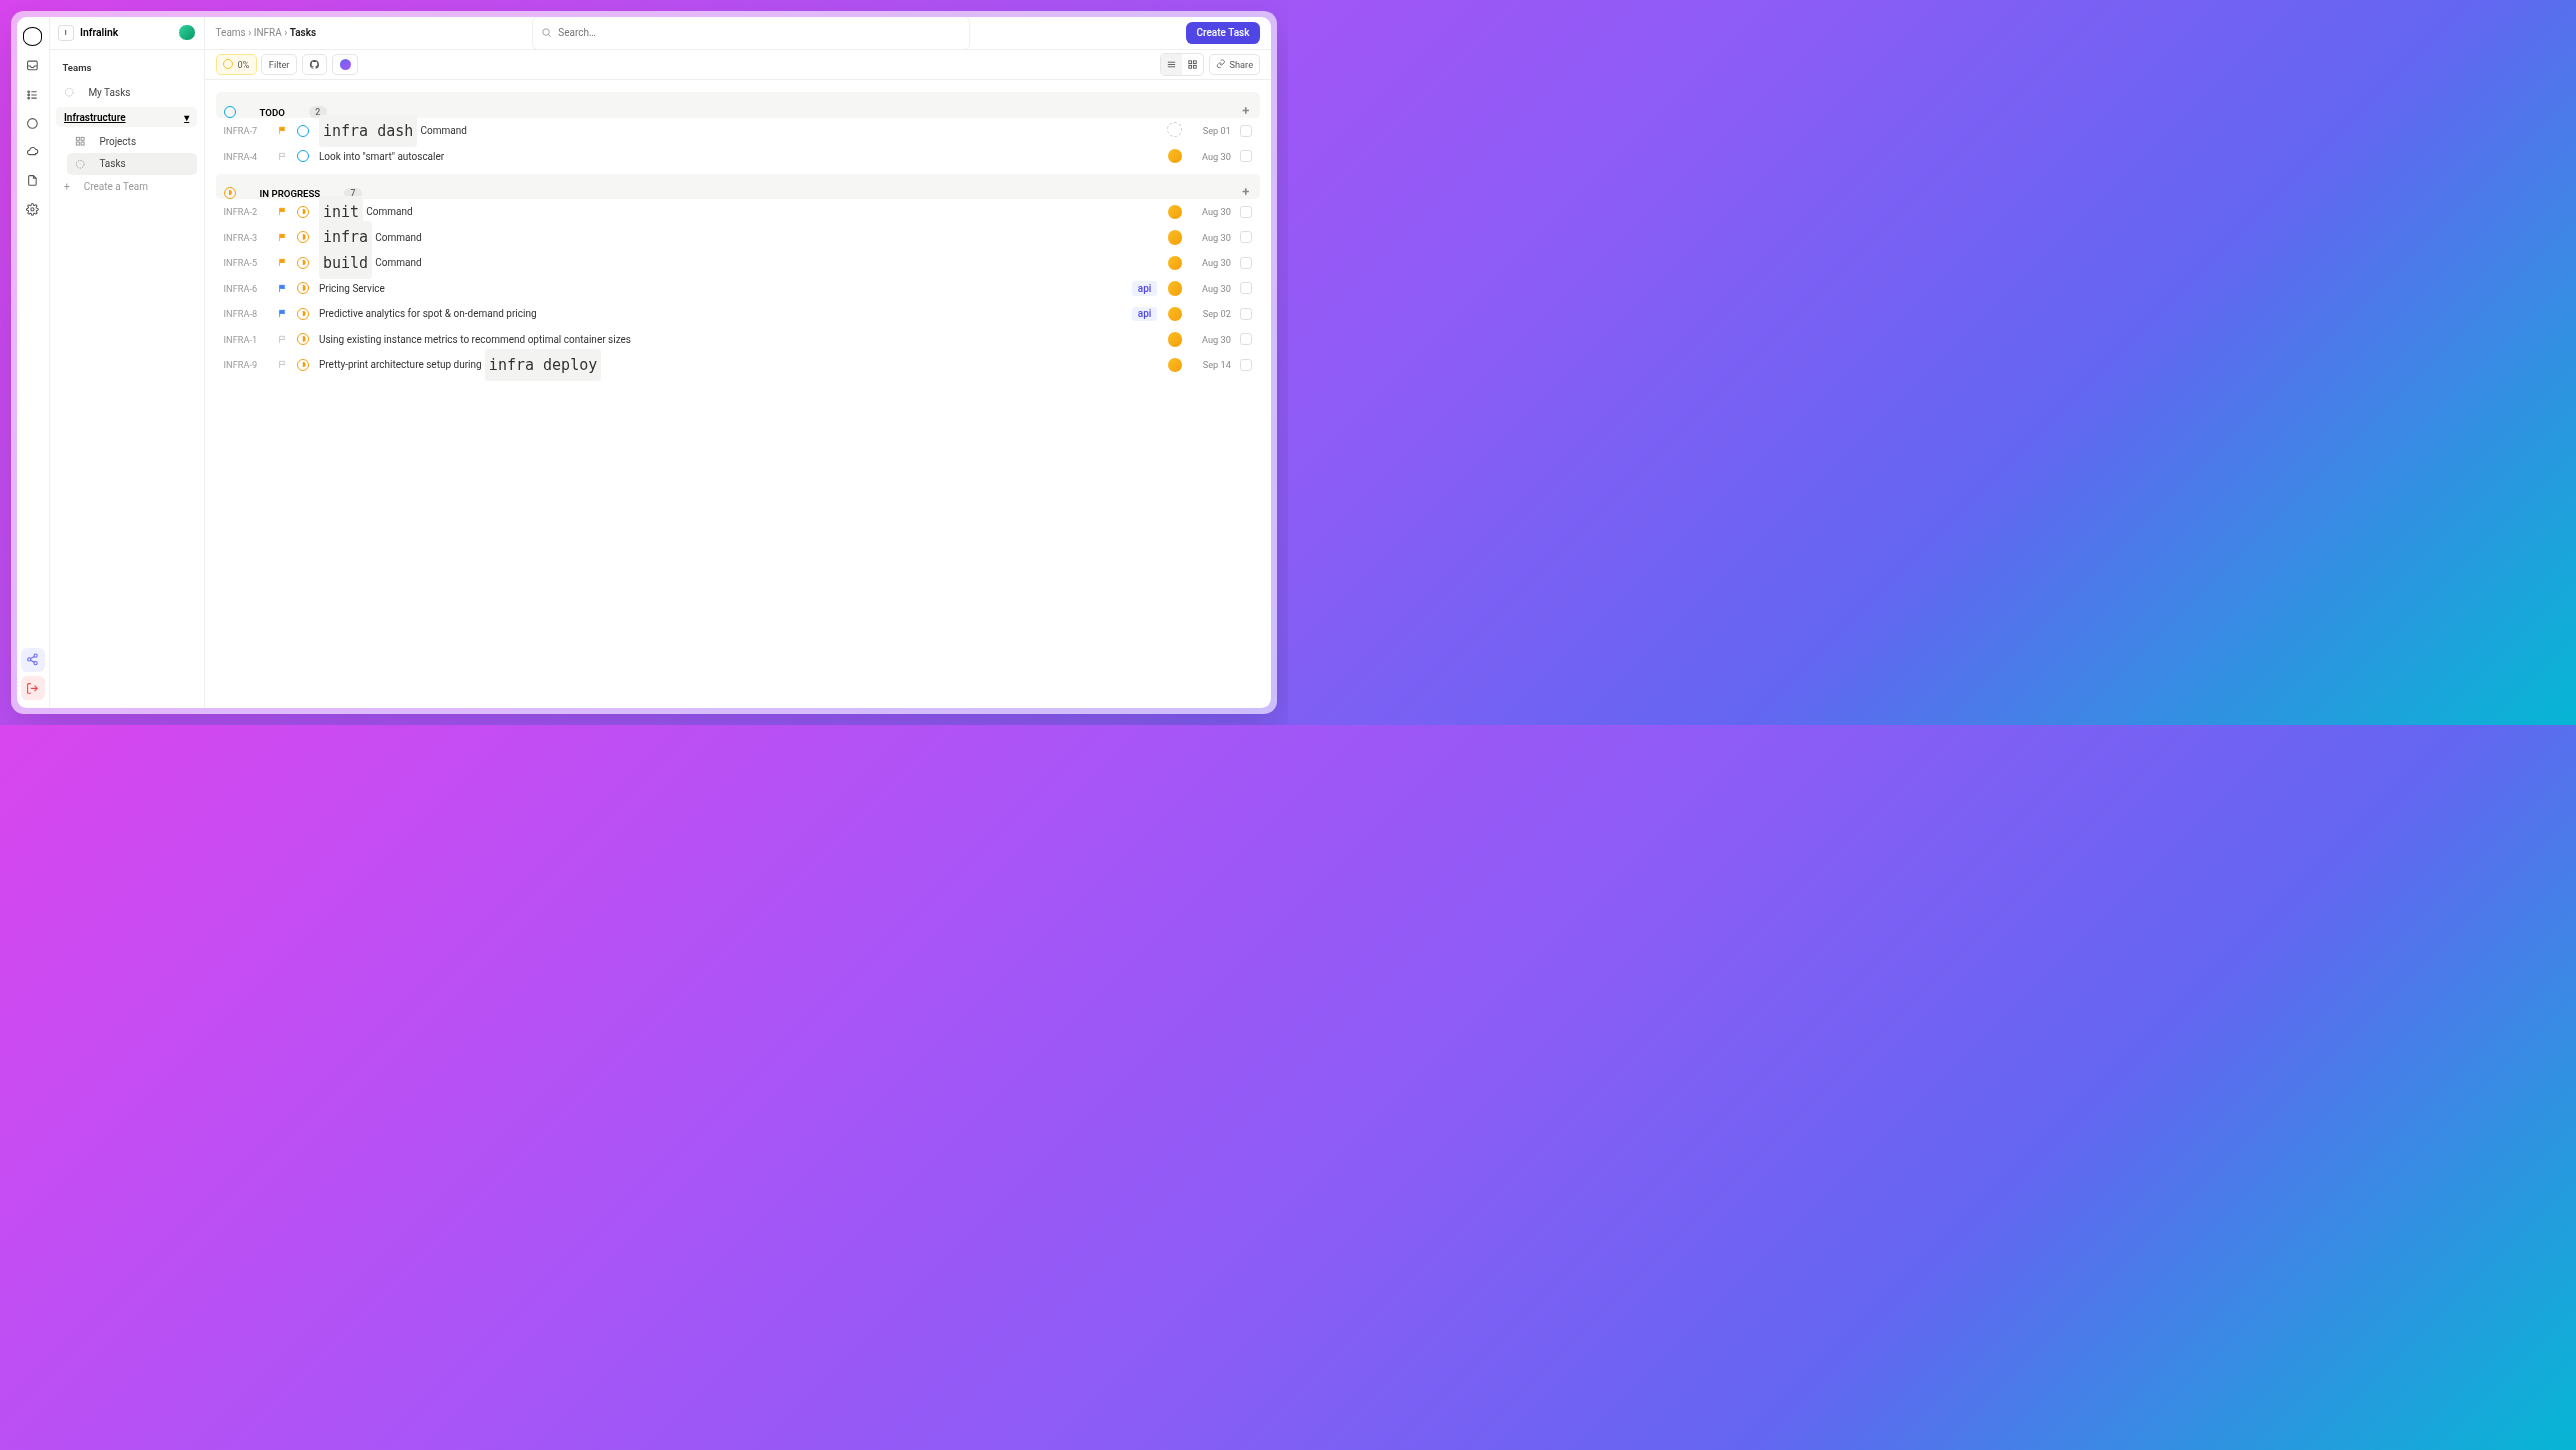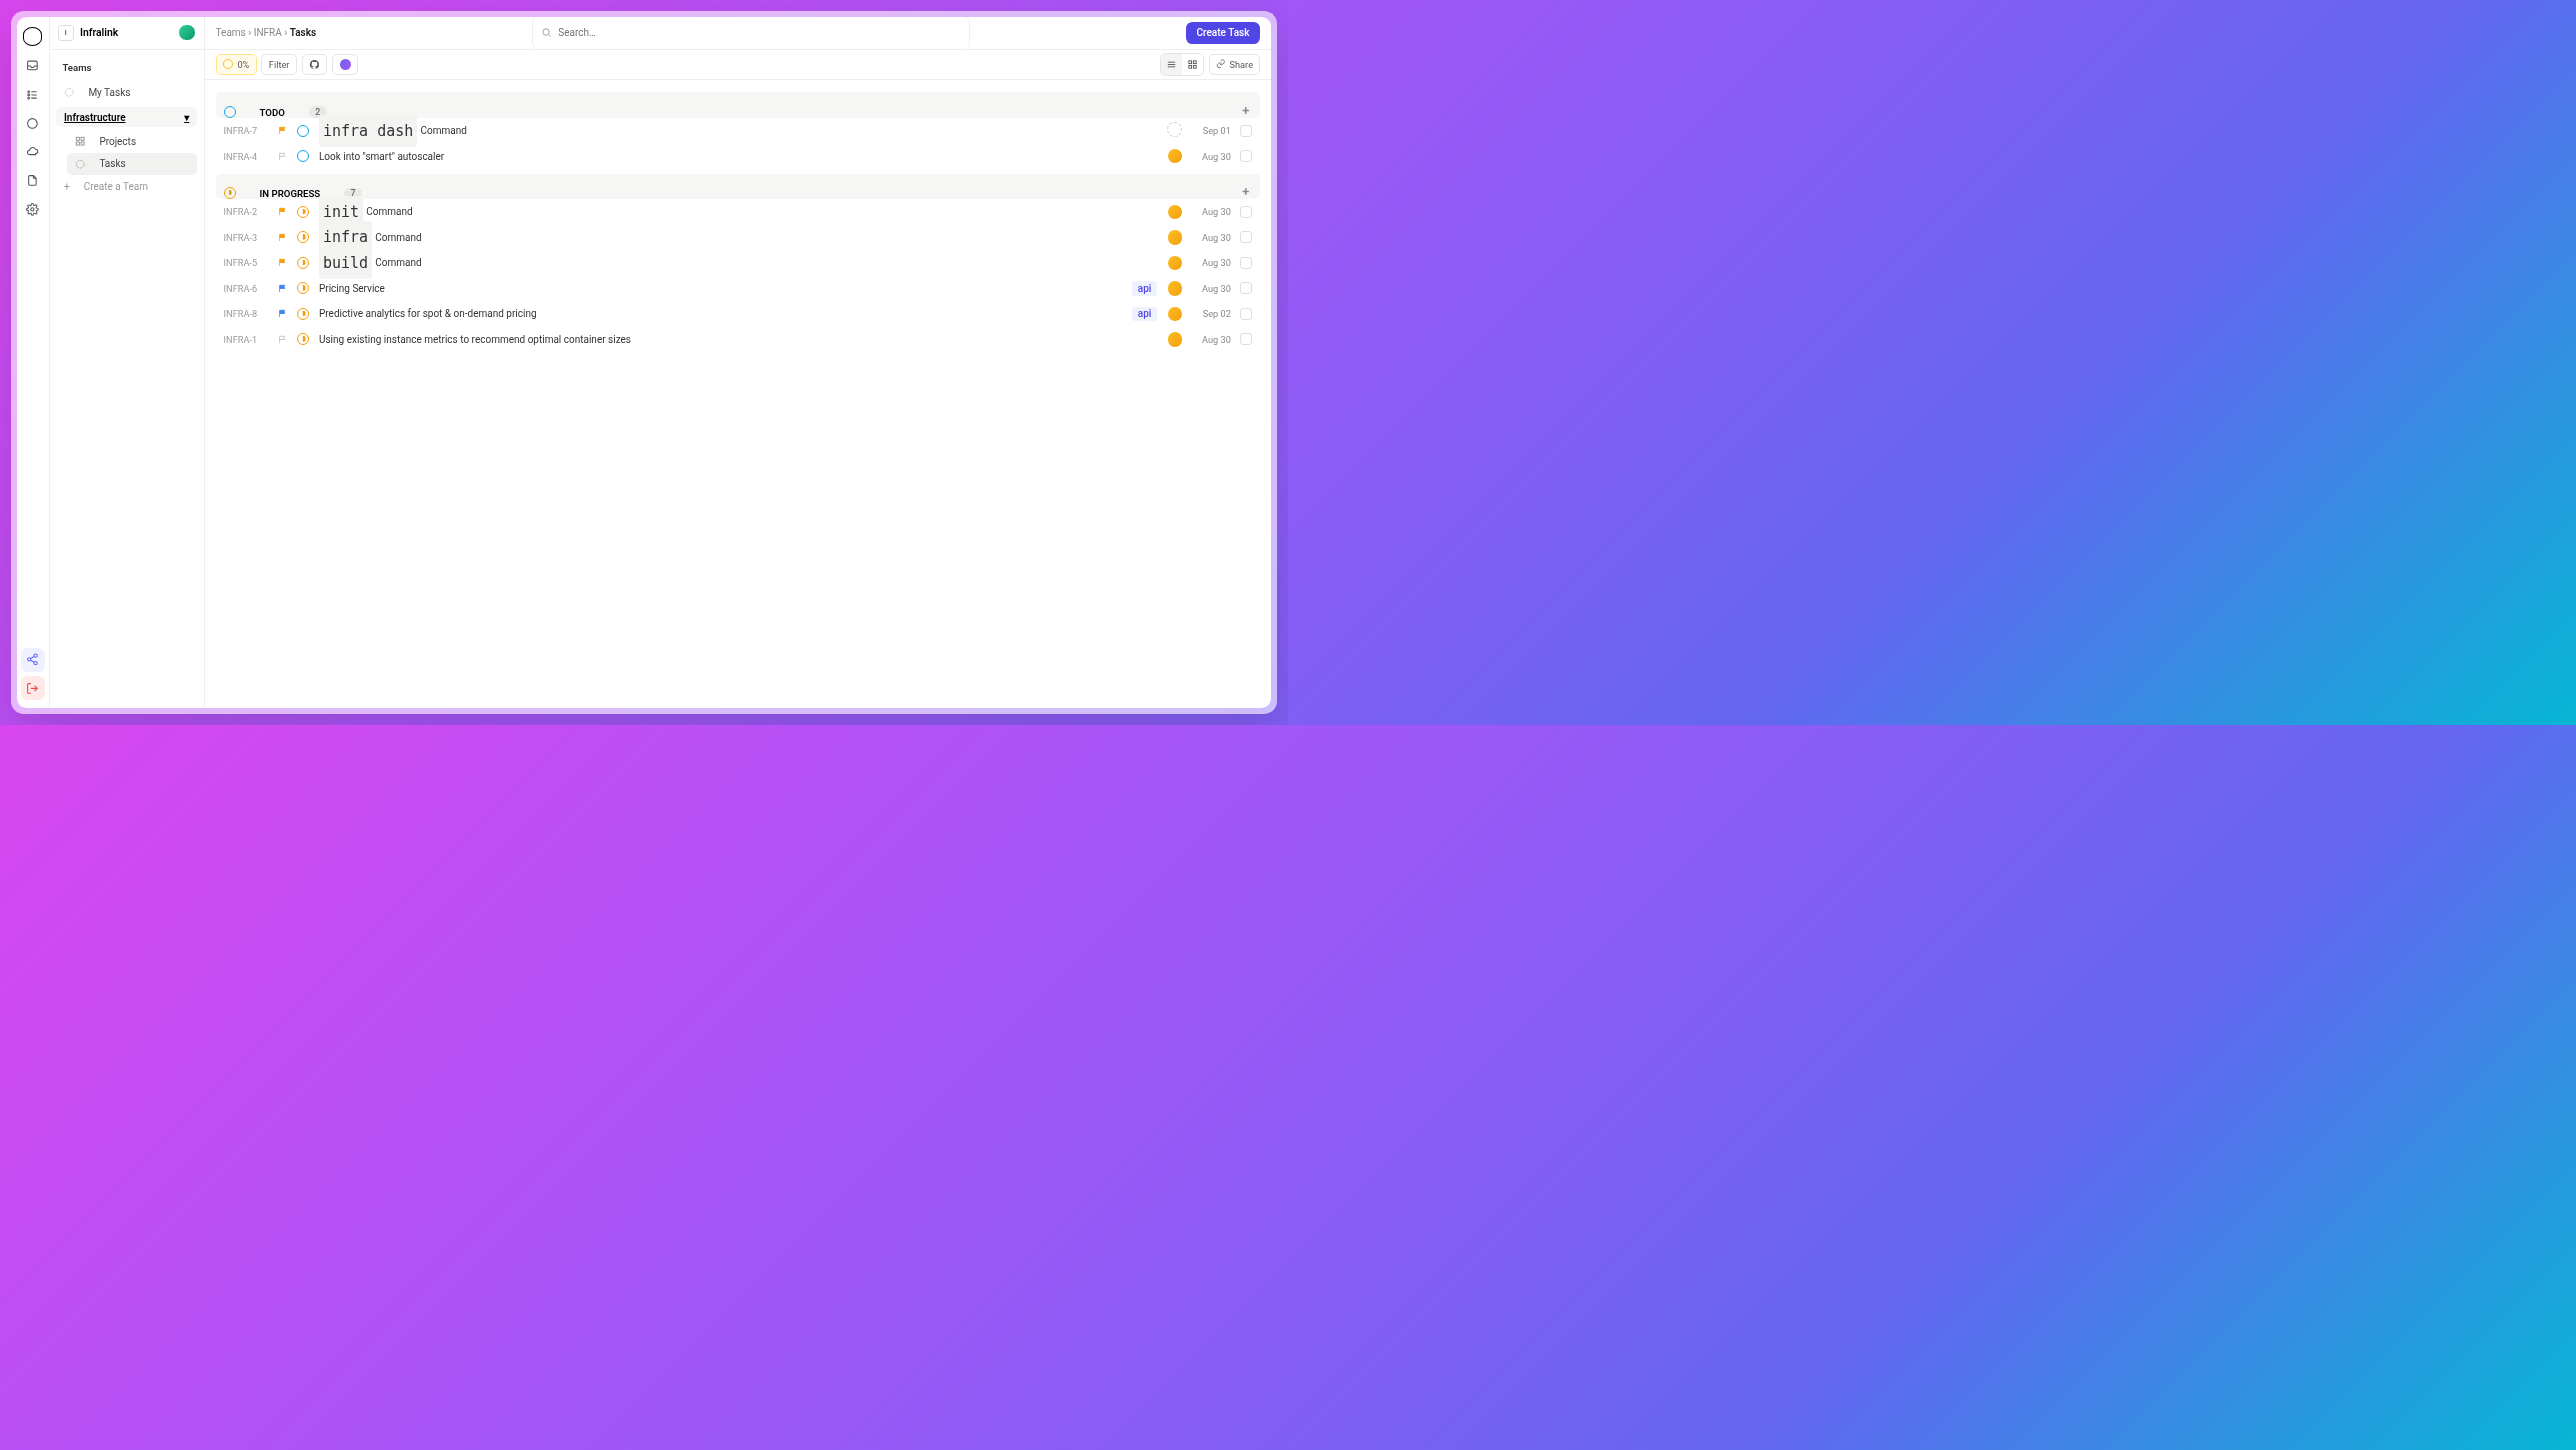--- a/index.html
+++ b/index.html
@@ -400,18 +400,39 @@
       <div class="title">
               <span>Using existing instance metrics to recommend optimal container sizes</span>
             </div>
 
       <div class="assn">
               <div class="avatar u1"></div>
             </div>
       <div class="date">Aug 30</div>
       <div class="check"></div>
           </div>
+          <div class="row">
+      <div class="task-id">INFRA-9</div>
+      <div class="flag">
+              <svg width="9.6" height="11" viewBox="0 0 24 24" fill="none" stroke="#bbb" stroke-width="2">
+                <path d="M4 21V4h13l-2 4 2 4H4"></path>
+              </svg>
+            </div>
+      <div class="status-s">
+              <div class="status-dot prog"></div>
+            </div>
+      <div class="title">
+              <span>Pretty-print architecture setup during </span>
+              <code>infra deploy</code>
+            </div>
+
+      <div class="assn">
+              <div class="avatar u1"></div>
+            </div>
+      <div class="date">Sep 14</div>
+      <div class="check"></div>
+          </div>
         </div>
 </div>
 
 </div>
 </div>
 
 
 </body></html>

